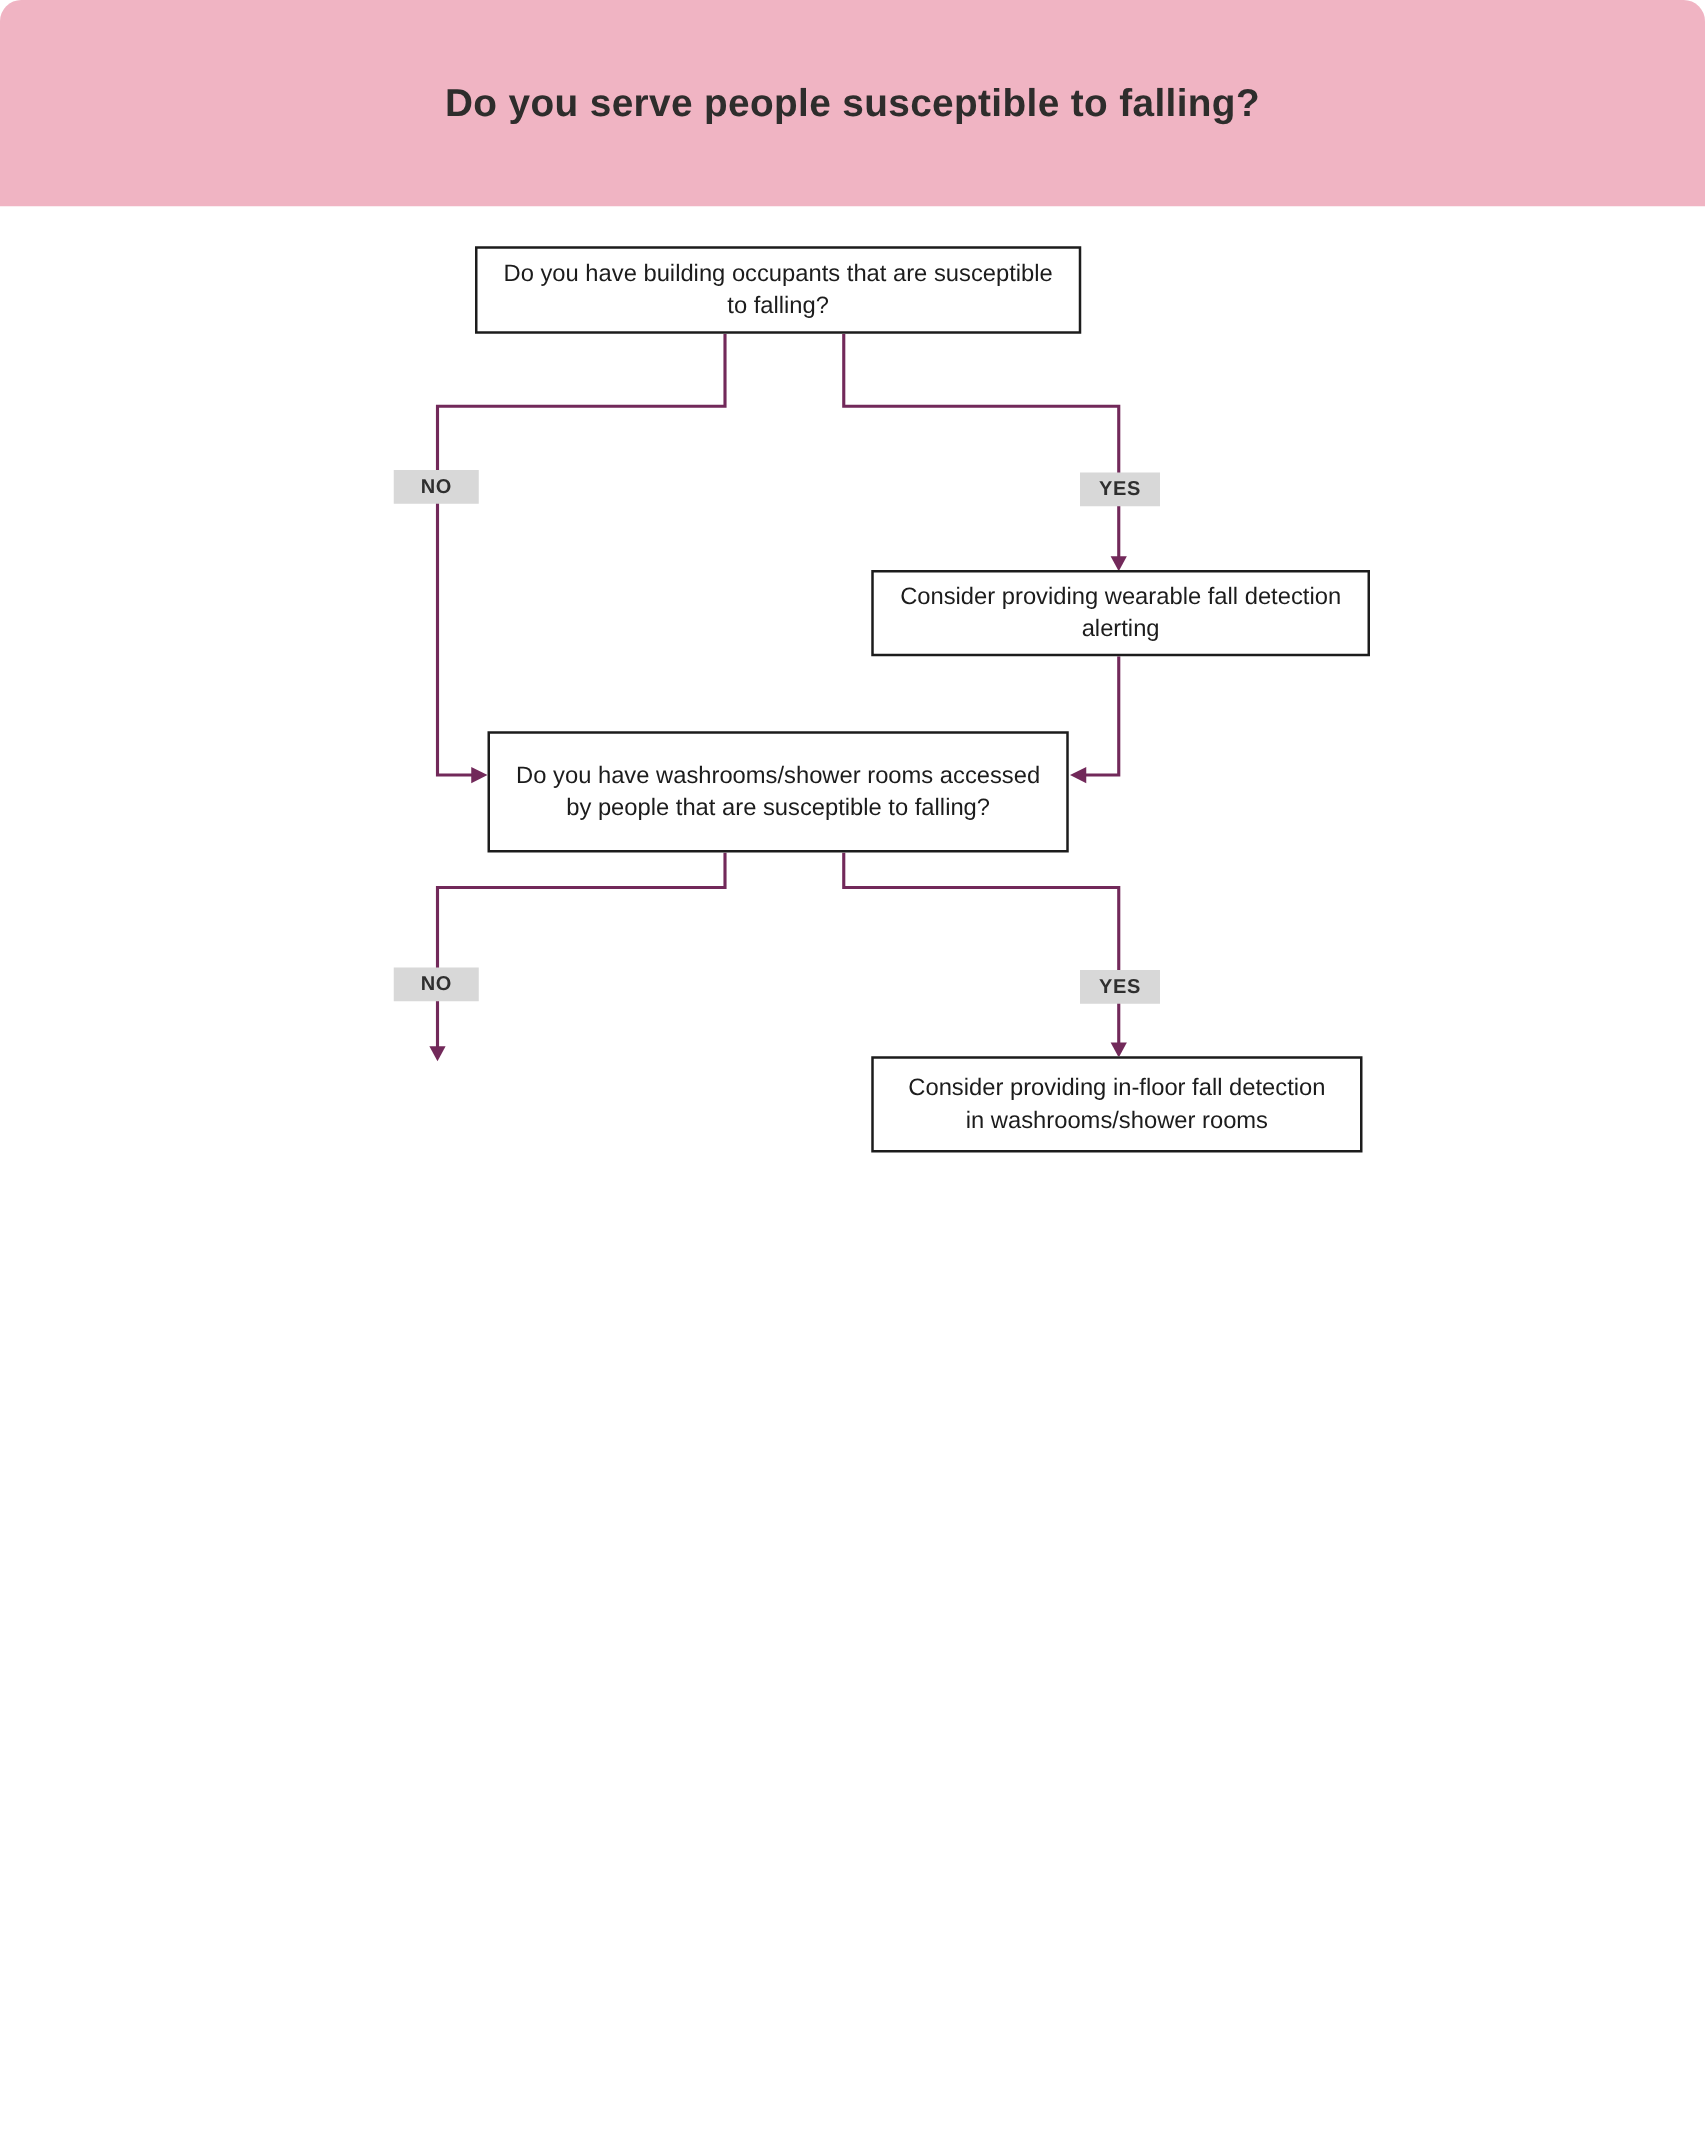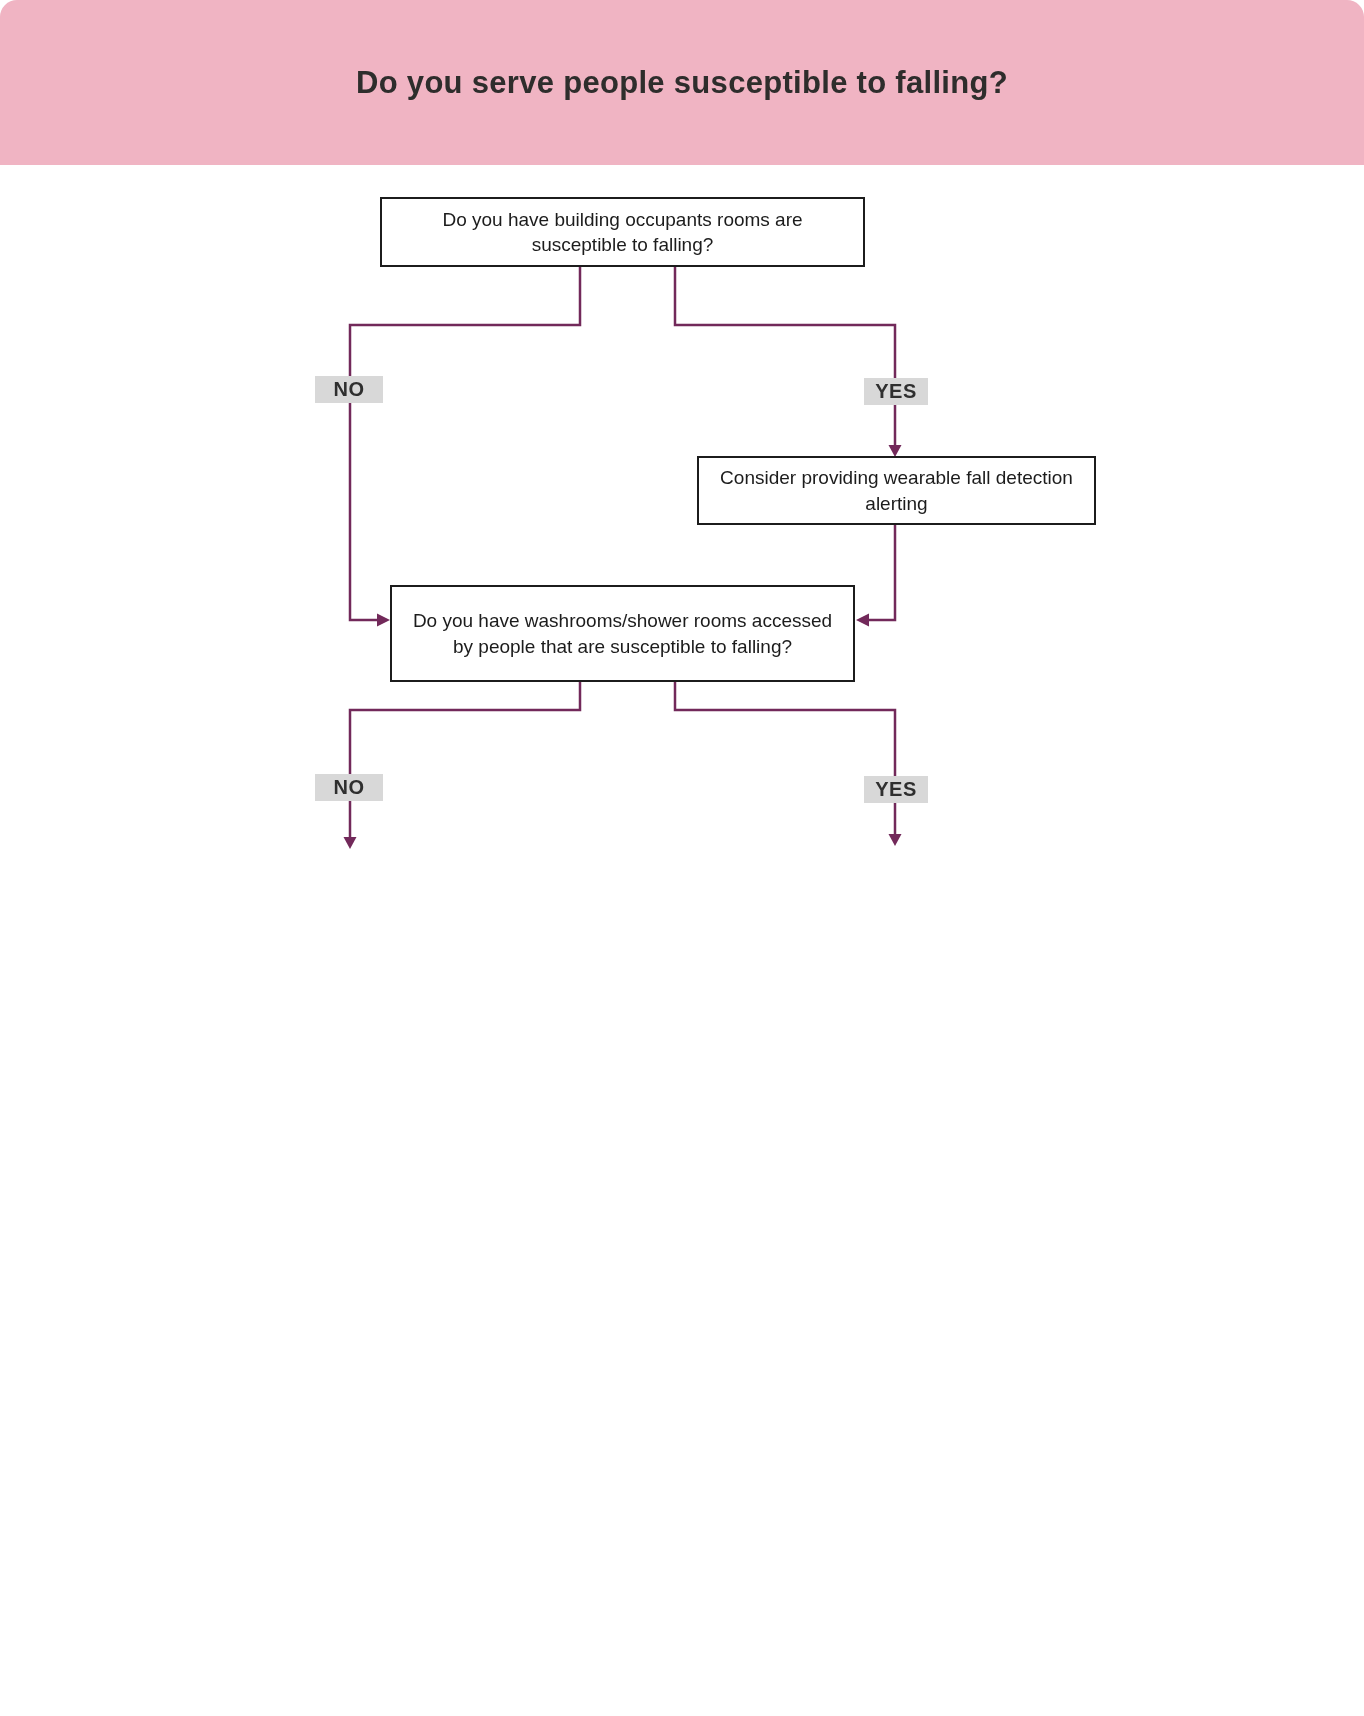--- a/index.html
+++ b/index.html
@@ -55,21 +55,21 @@
     line-height: 1.32;
     padding: 6px 18px;
     box-sizing: border-box;
   }
   .badge {
     position: absolute;
     z-index: 3;
     background: var(--badge-bg, #d8d8d8);
     color: #2f2f2f;
     font-weight: bold;
-    font-size: 20px;
+    font-size: 16px;
     letter-spacing: 0.5px;
     display: flex;
     align-items: center;
     justify-content: center;
     box-sizing: border-box;
   }
   #q1      { left: 380px; top: 197px; width: 485px; height: 70px; }
   #wearable{ left: 697px; top: 456px; width: 399px; height: 69px; }
   #q2      { left: 390px; top: 585px; width: 465px; height: 97px; }
   #noneed  { left: 150px; top: 848px; width: 400px; height: 68px; }
@@ -108,27 +108,28 @@
     <polyline class="wire" points="895,525 895,620 866,620"></polyline>
     <polygon class="arrowhead" points="856,620 869,613.5 869,626.5"></polygon>
 
     <polyline class="wire" points="580,682 580,710 350,710 350,840"></polyline>
     <polygon class="arrowhead" points="350,849 343.5,837 356.5,837"></polygon>
 
     <polyline class="wire" points="675,682 675,710 895,710 895,837"></polyline>
     <polygon class="arrowhead" points="895,846 888.5,834 901.5,834"></polygon>
   </svg>
 
-  <div class="node" id="q1">Do you have building occupants rooms are susceptible to falling?</div>
+  <div class="node" id="q1">Do you have building occupants that are susceptible to falling?</div>
 
   <div class="node" id="wearable">Consider providing wearable fall detection alerting</div>
 
   <div class="node" id="q2">Do you have washrooms/shower rooms accessed by people that are susceptible to falling?</div>
 
 
+  <div class="node" id="infloor">Consider providing in-floor fall detection in washrooms/shower rooms</div>
 
   <div class="badge" id="no1">NO</div>
 
   <div class="badge" id="yes1">YES</div>
 
   <div class="badge" id="no2">NO</div>
 
   <div class="badge" id="yes2">YES</div>
 
 </div>

